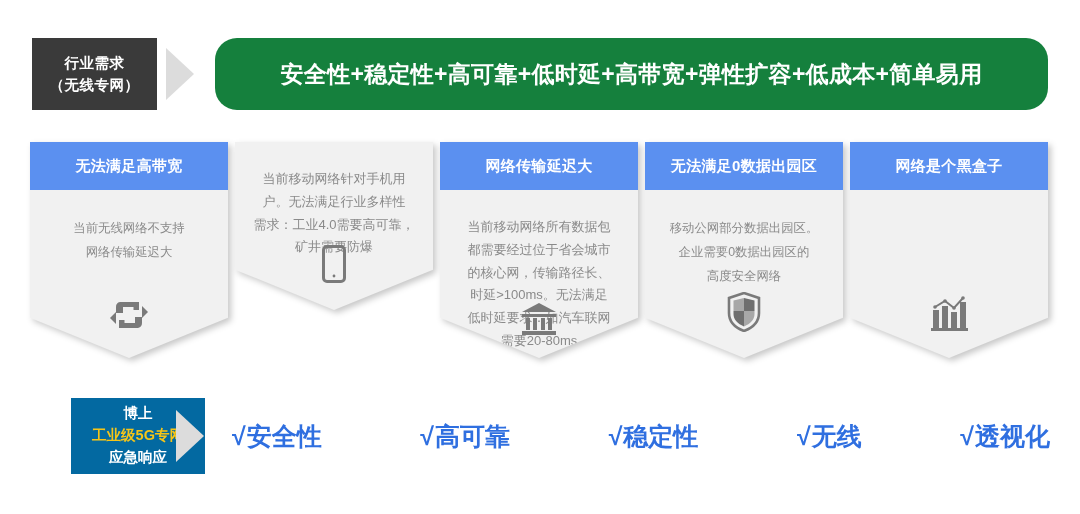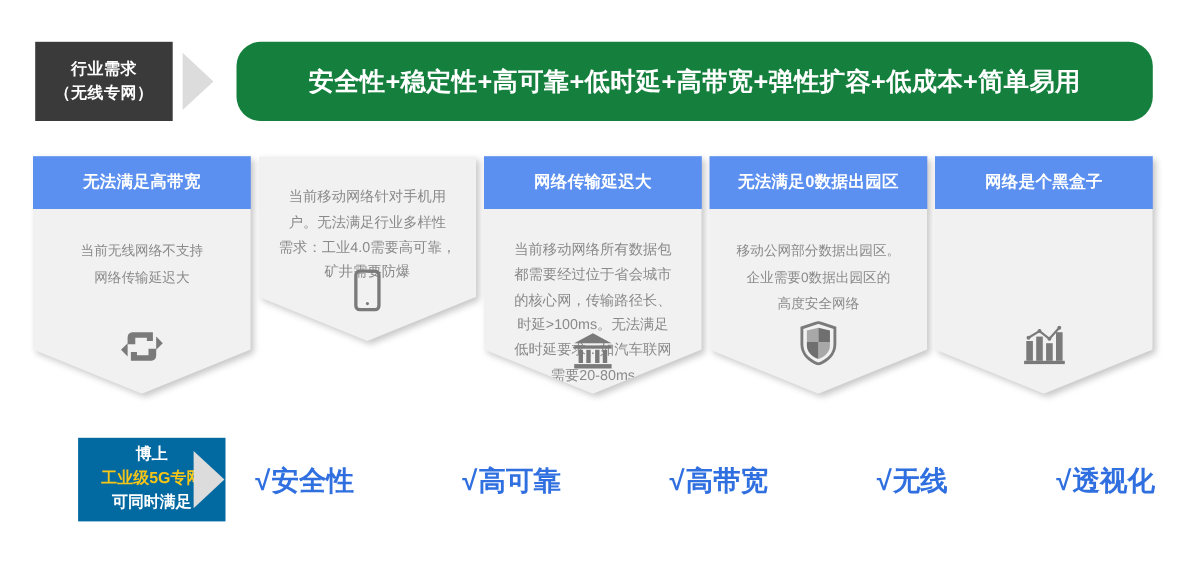--- a/index.html
+++ b/index.html
@@ -192,25 +192,25 @@
         </div>
       </div>
     </div>
 
   </div>
 
   <div class="bot-row">
     <div class="tag-navy">
       <span>博上</span>
       <span class="hl">工业级5G专网</span>
-      <span>可同时满足</span>
+      <span>应急响应</span>
     </div>
     <div class="arrow-gray arrow-bot"></div>
     <div class="benefits">
       <span class="benefit"><span class="tick">√</span><span>安全性</span></span>
       <span class="benefit"><span class="tick">√</span><span>高可靠</span></span>
-      <span class="benefit"><span class="tick">√</span><span>高带宽</span></span>
+      <span class="benefit"><span class="tick">√</span><span>稳定性</span></span>
       <span class="benefit"><span class="tick">√</span><span>无线</span></span>
       <span class="benefit"><span class="tick">√</span><span>透视化</span></span>
     </div>
   </div>
 
 </div>
 
 </body></html>

